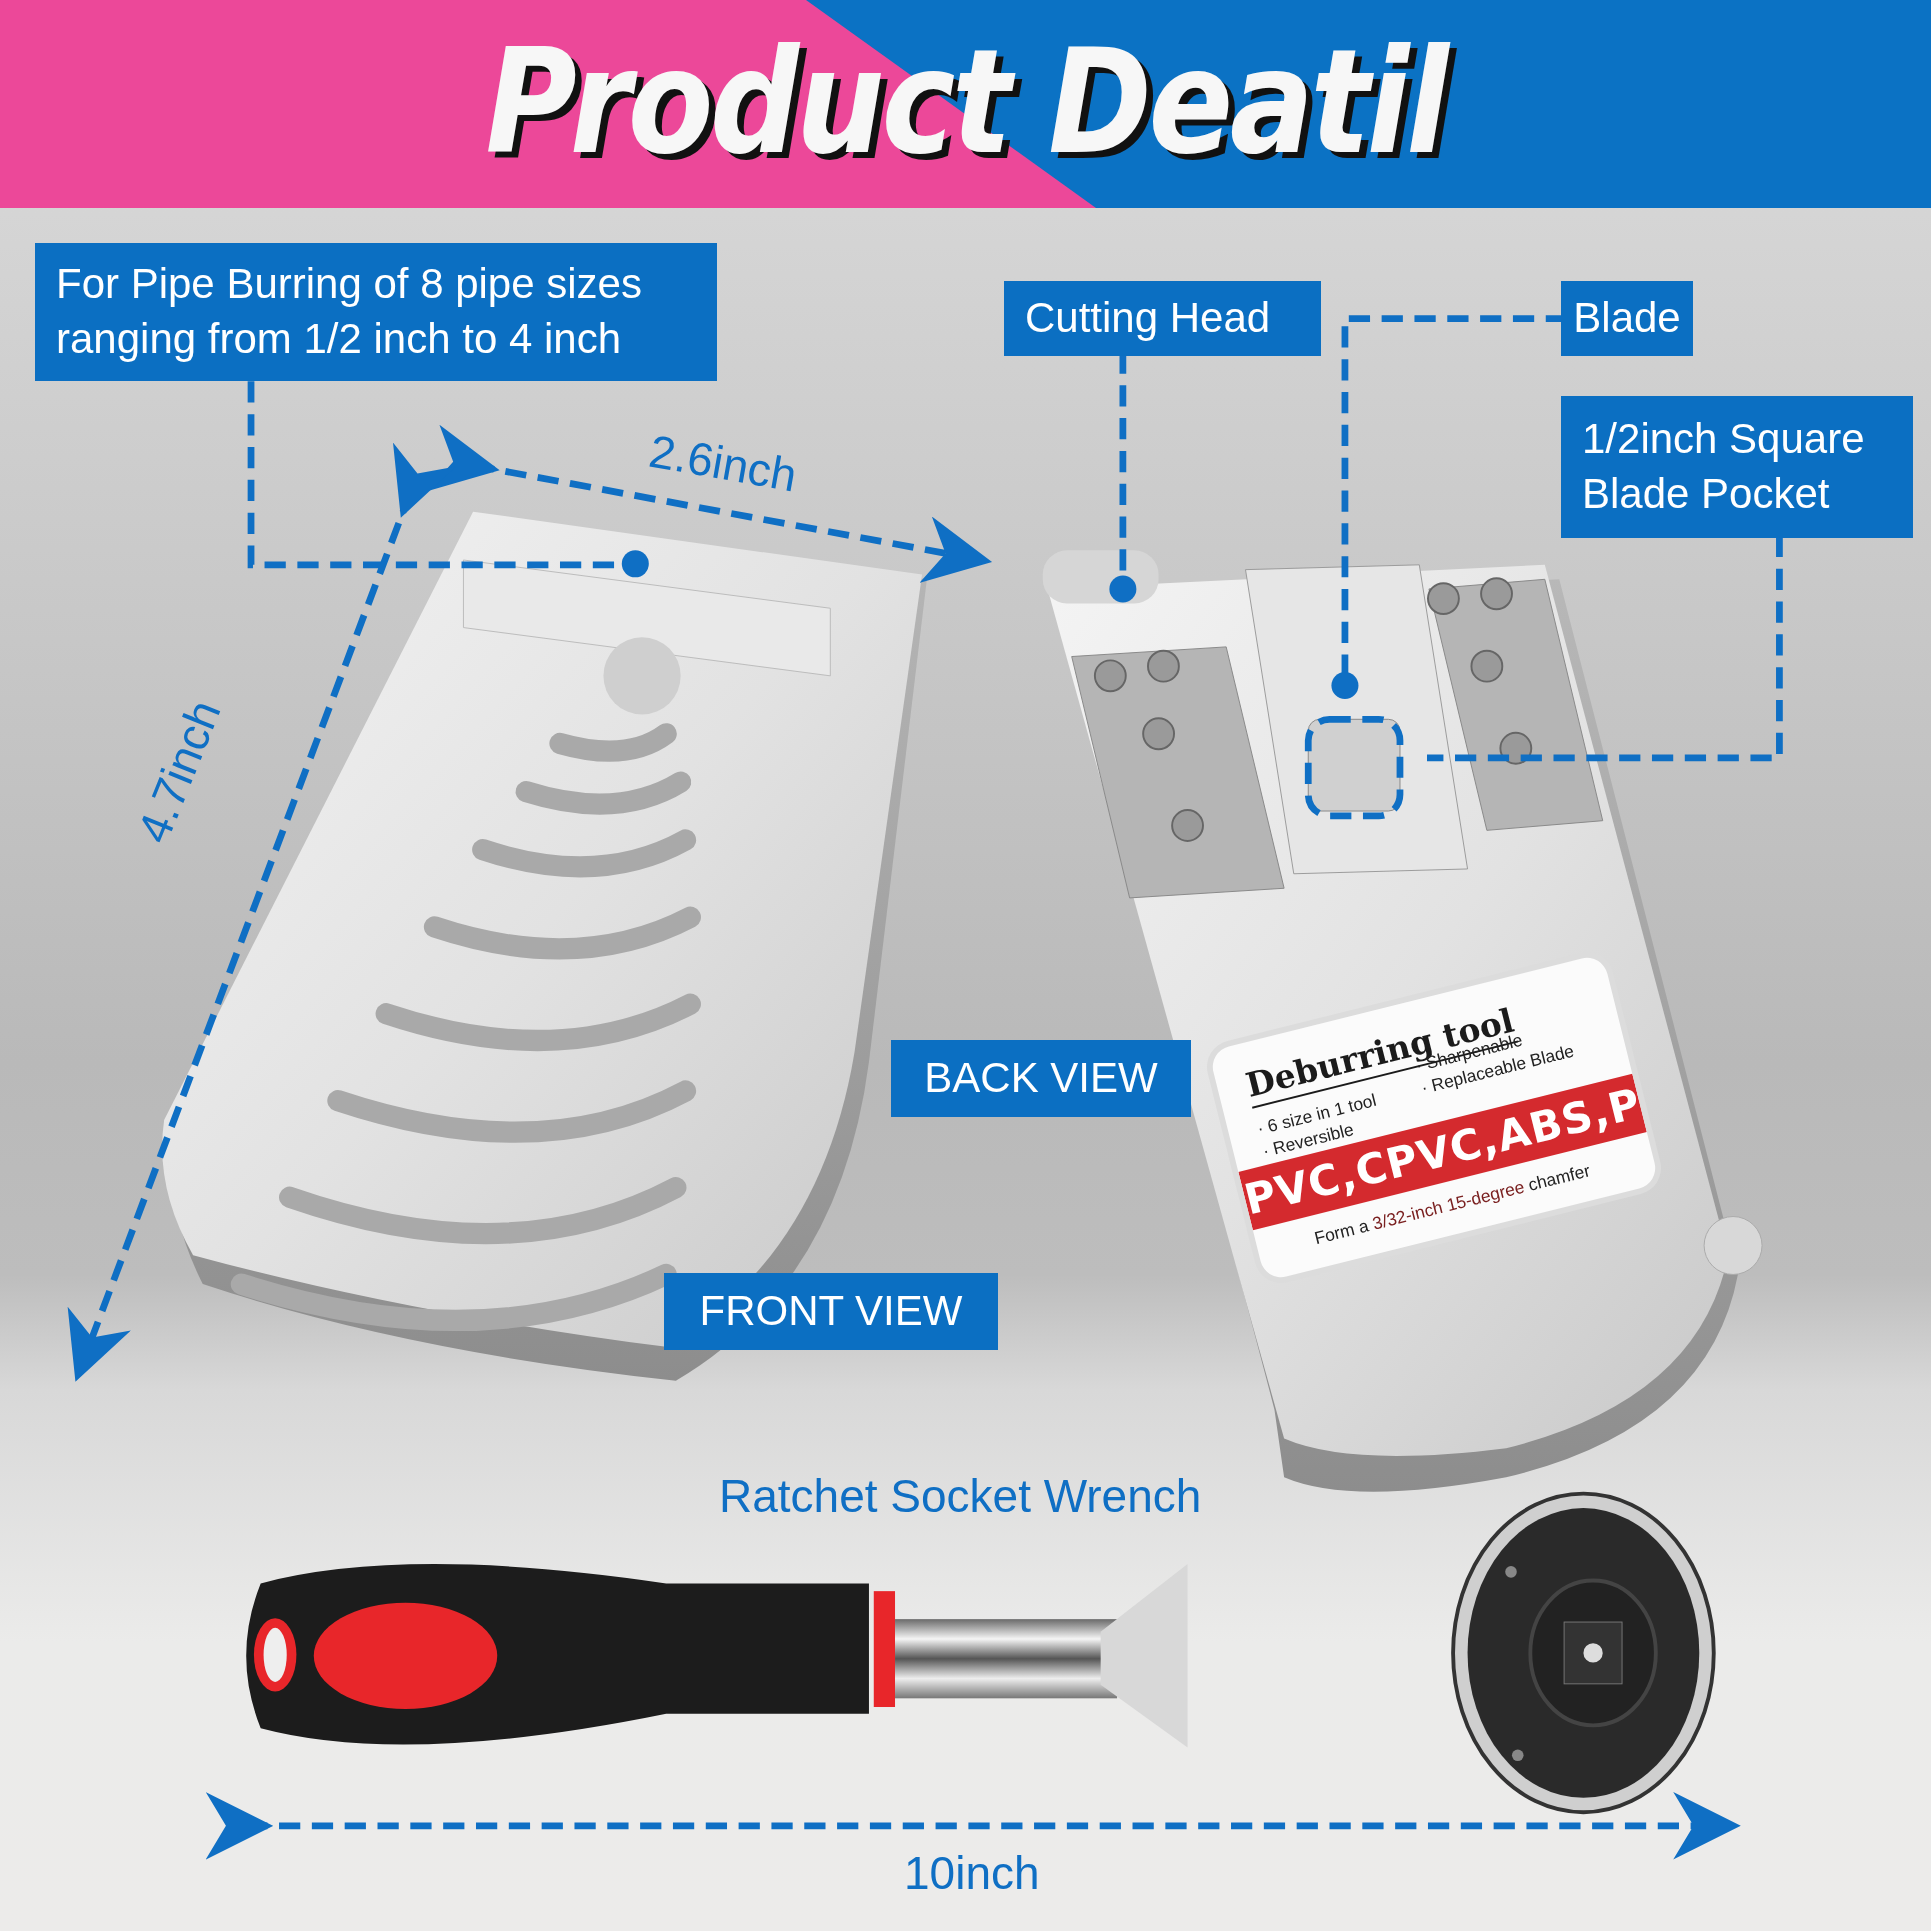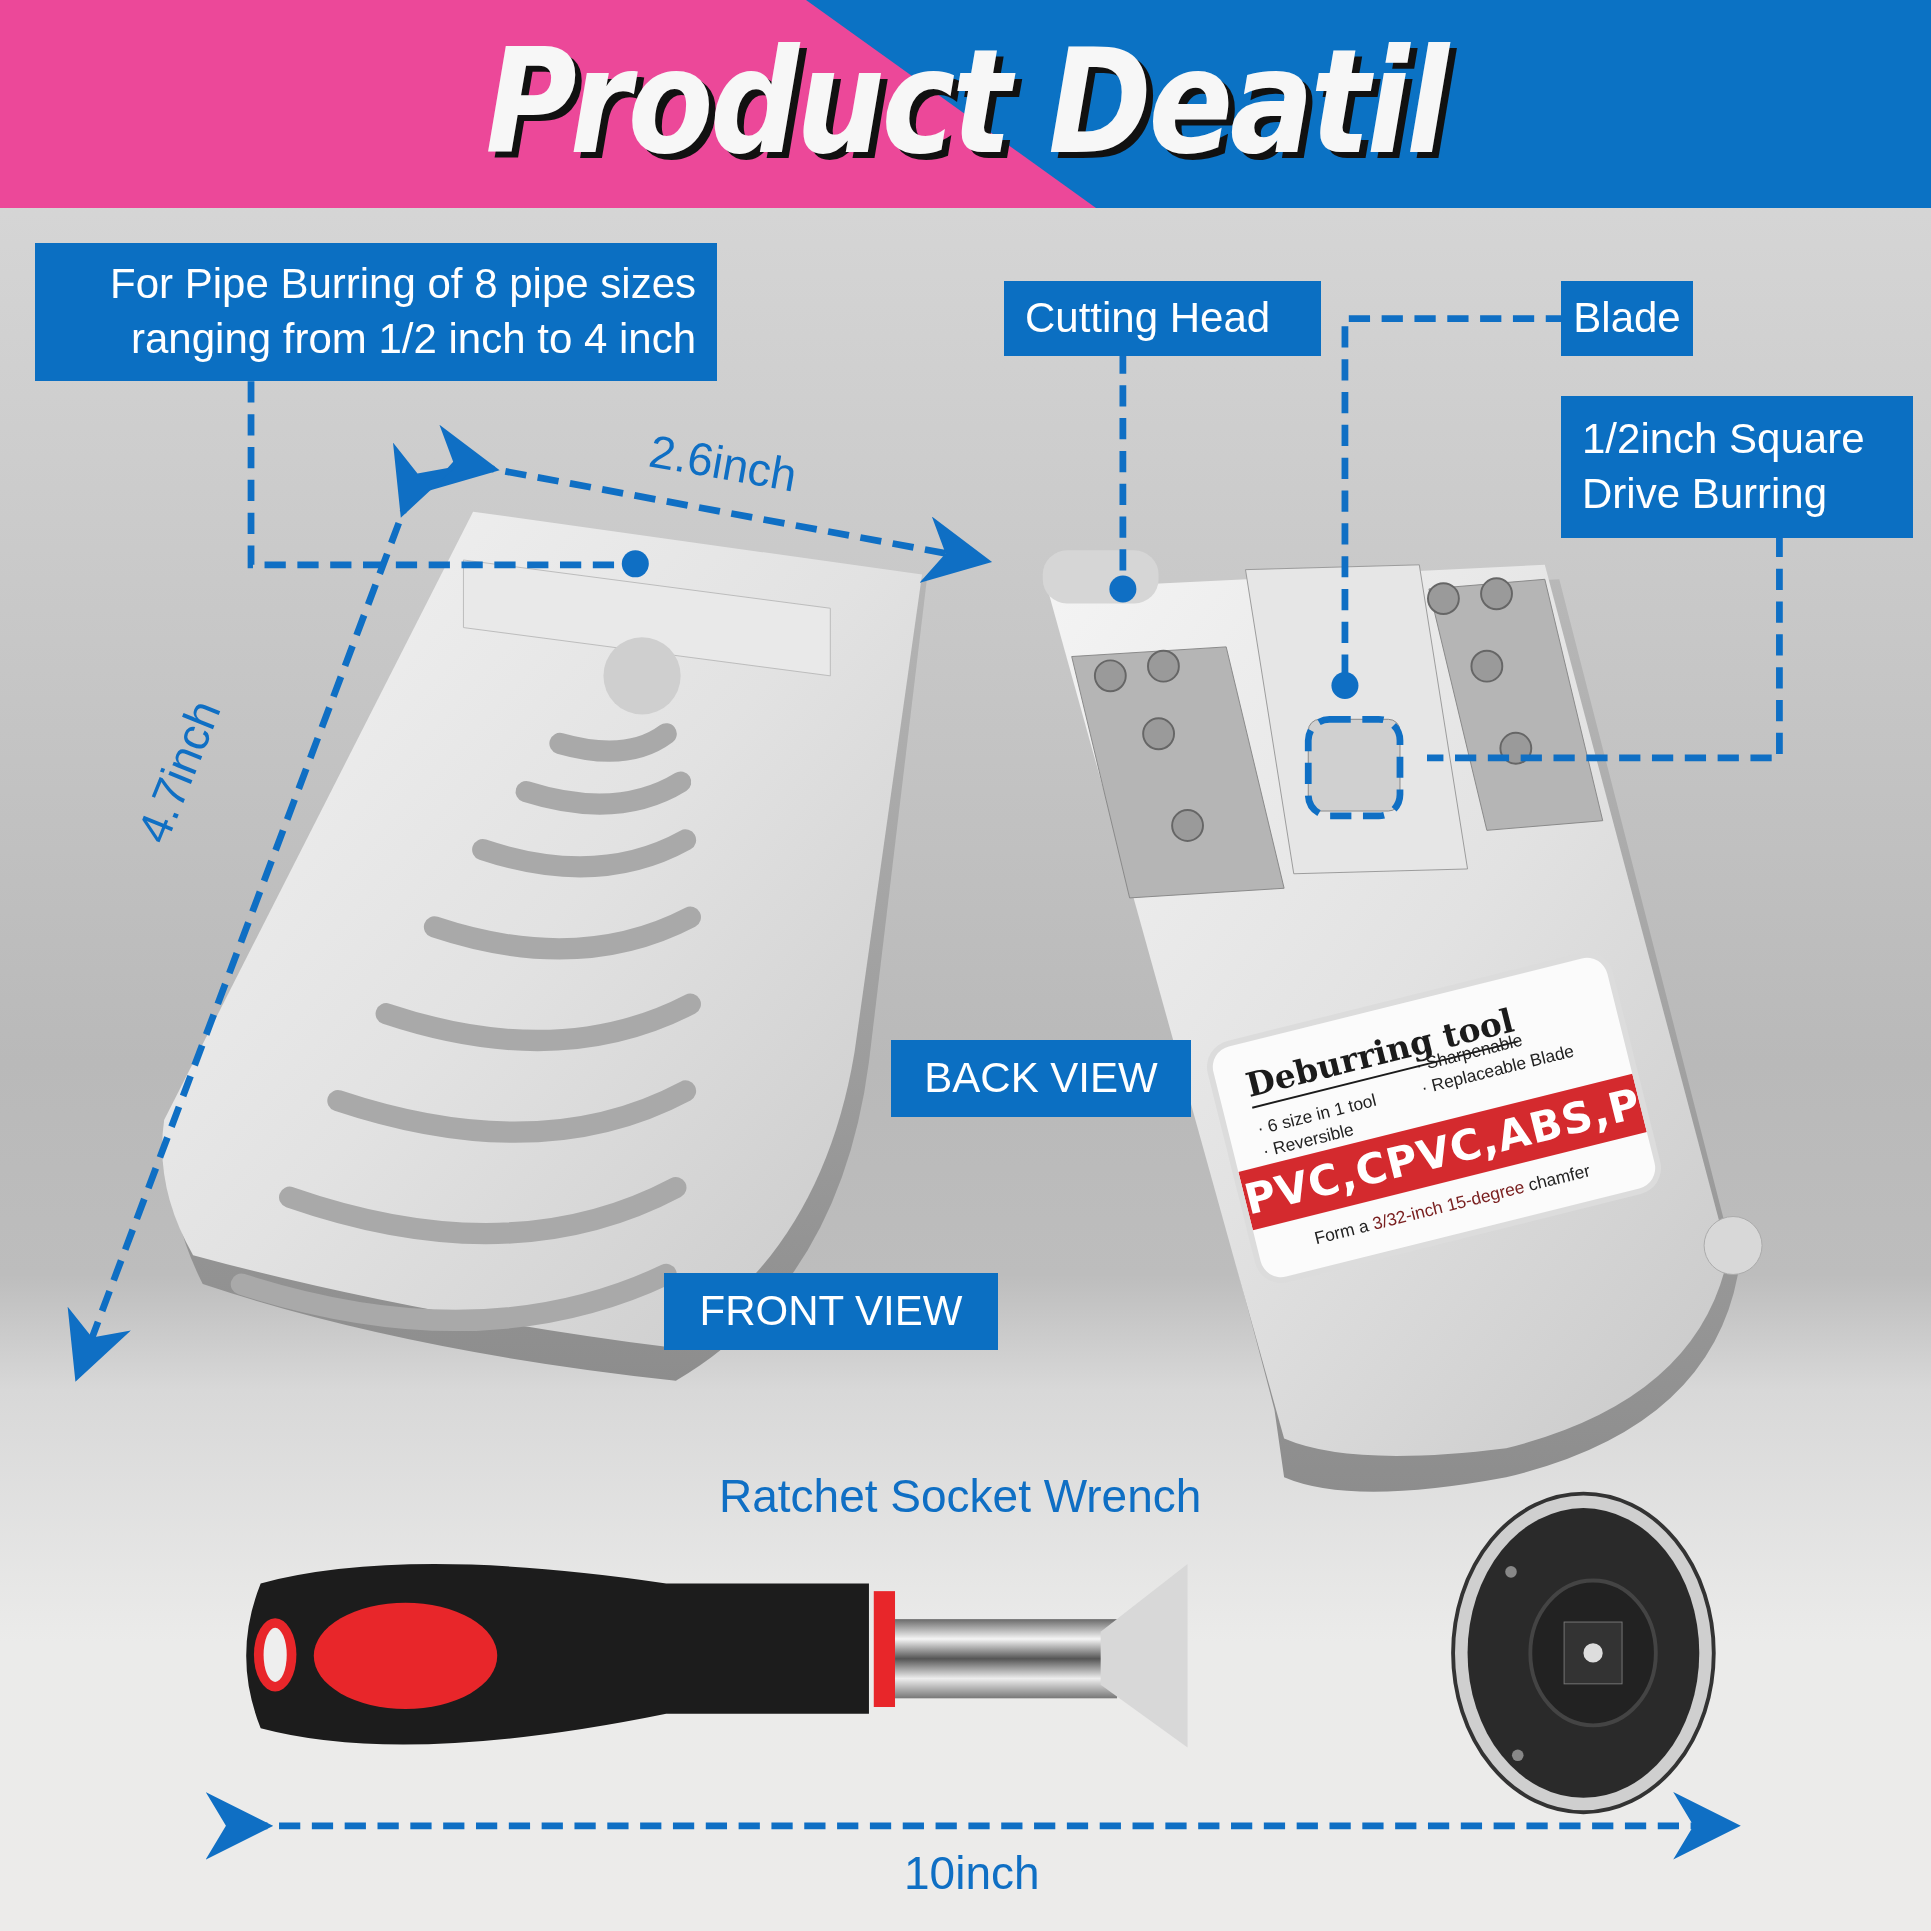--- a/index.html
+++ b/index.html
@@ -160,36 +160,36 @@
 
     <path d="M255 1891 L1775 1891" marker-start="url(#arrow)" marker-end="url(#arrow)"></path>
   </g>
   <g fill="#0f6fc4">
     <circle cx="658" cy="584" r="14"></circle>
     <circle cx="1163" cy="610" r="14"></circle>
     <circle cx="1393" cy="710" r="14"></circle>
   </g>
 </svg>
 
-<div class="label-box" style="left:35px; top:243px; width:682px; height:138px; flex-direction:column; align-items:flex-end; justify-content:center;">
+<div class="label-box" style="left:35px; top:243px; width:682px; height:138px; flex-direction:column; align-items:flex-start; justify-content:center;">
   <span>For Pipe Burring of 8 pipe sizes</span>
   <span>ranging from 1/2 inch to 4 inch</span>
 </div>
 
 <div class="label-box" style="left:1004px; top:281px; width:317px; height:75px; justify-content:flex-start;">
   <span>Cutting Head</span>
 </div>
 
 <div class="label-box" style="left:1561px; top:281px; width:132px; height:75px; justify-content:center;">
   <span>Blade</span>
 </div>
 
 <div class="label-box" style="left:1561px; top:396px; width:352px; height:142px; flex-direction:column; align-items:flex-start; justify-content:center;">
   <span>1/2inch Square</span>
-  <span>Drive Burring</span>
+  <span>Blade Pocket</span>
 </div>
 
 <div class="label-box" style="left:891px; top:1040px; width:300px; height:77px; justify-content:center;">
   <span>BACK VIEW</span>
 </div>
 
 <div class="label-box" style="left:664px; top:1273px; width:334px; height:77px; justify-content:center;">
   <span>FRONT VIEW</span>
 </div>
 

